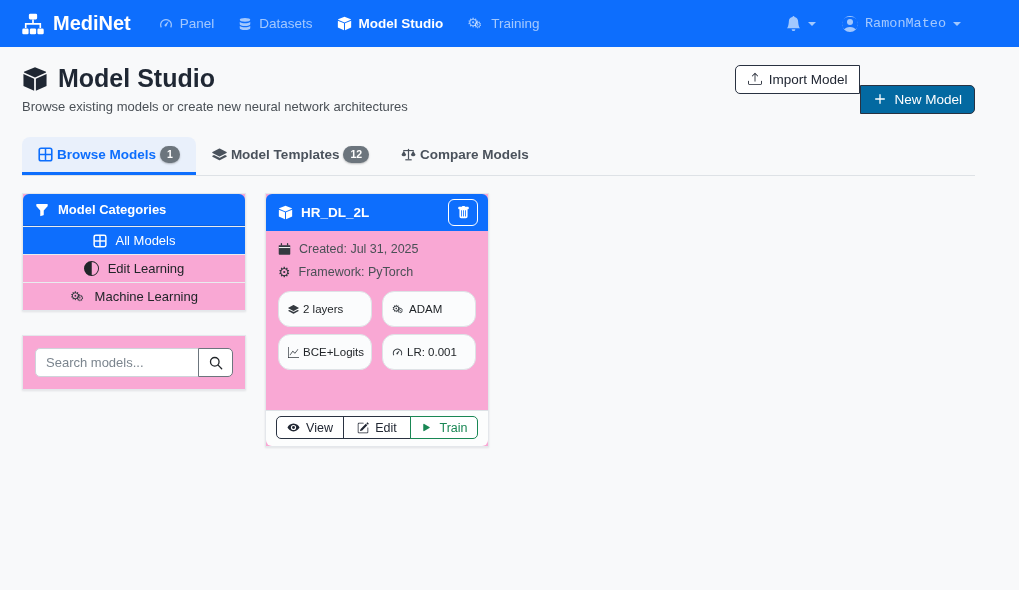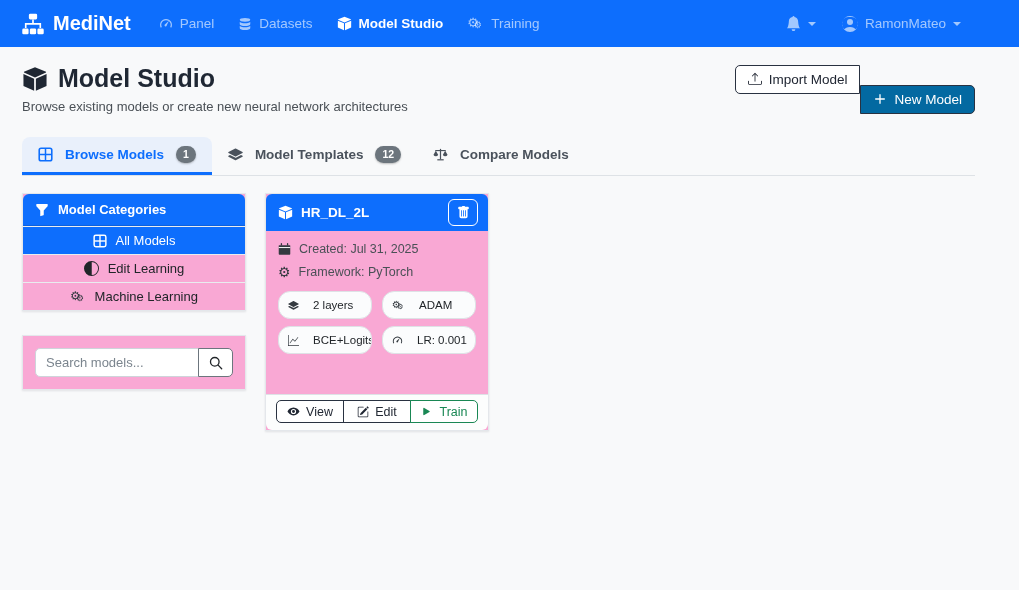--- a/index.html
+++ b/index.html
@@ -13,21 +13,21 @@
   
   .navbar { height:47px; background:#0d6efd; display:flex; align-items:center;
             padding:0 58px 0 22px; }
   .brand { display:flex; align-items:center; gap:9px; color:#fff;
            font-size:20px; font-weight:700; cursor:pointer; }
   .nav-links { display:flex; align-items:center; margin-left:16px; height:100%; }
   .nav-link { display:flex; align-items:center; gap:7px; padding:0 12px; height:100%;
               font-size:13.5px; color:rgba(255,255,255,.62); cursor:pointer; }
   .nav-link.active { color:#fff; font-weight:600; }
   .nav-right { margin-left:auto; display:flex; align-items:center; gap:26px;
-               color:rgba(255,255,255,.62); font-size:13.5px; }
+               color:rgba(255,255,255,.62); font-size:13.5px;font-family:Liberation Mono, monospace; }
   .nav-drop { display:flex; align-items:center; gap:7px; cursor:pointer; }
   .caret { width:0; height:0; border-left:4px solid transparent; border-right:4px solid transparent;
            border-top:4px solid rgba(255,255,255,.62); display:inline-block; }
 
   
   .gears { position:relative; display:inline-block; width:1.3em; height:1.1em;
            font-family:"DejaVu Sans",sans-serif; line-height:1; font-style:normal; }
   .gears .g1 { position:absolute; left:0; top:0; font-size:1em; }
   .gears .g2 { position:absolute; left:.68em; top:.42em; font-size:.72em; }
   .gear1 { font-family:"DejaVu Sans",sans-serif; font-style:normal; line-height:1; }
@@ -40,21 +40,21 @@
   .subtitle { margin-top:6px; font-size:13px; color:#4a5056; }
   .top-btns { display:flex; }
   .btn { display:inline-flex; align-items:center; gap:7px; height:29px; padding:0 12px;
          font-size:13.5px; background:#fff; border:1px solid #293241; color:#212733;
          cursor:pointer; font-family:inherit; }
   .btn-import { border-radius:5px 0 0 5px; }
   .btn-new { background:#0369a1; border-color:#293241; color:#fff; border-radius:0 5px 5px 0;margin-top:20px; }
 
   
   .tabs { display:flex; margin-top:23px; border-bottom:1px solid #dee2e6; }
-  .tab { display:flex; align-items:center; gap:12px; padding:0 16px; height:38px;
+  .tab { display:flex; align-items:center; gap:4px; padding:0 16px; height:38px;
          font-size:13.5px; font-weight:600; color:#4a525c; cursor:pointer;
          border-bottom:3px solid transparent; }
   .tab.active { color:#0d6efd; background:#e9f0fb; border-radius:8px 8px 0 0;
                 border-bottom-color:#0d6efd; }
   .tab-badge { background:#6c757d; color:#fff; font-size:10.5px; font-weight:700;
                padding:3px 7px; border-radius:9px; box-shadow:0 1px 2px rgba(0,0,0,.25);
                line-height:1; }
 
   
   .content { display:flex; gap:19px; margin-top:17px; align-items:flex-start; }
@@ -88,21 +88,21 @@
   .model-name { display:flex; align-items:flex-start; gap:8px; color:#fff;
                 font-size:13.5px; font-weight:700; }
   .trash-btn { width:30px; height:27px; background:transparent; border:1.5px solid #fff;
                border-radius:6px; display:flex; align-items:center; justify-content:center;
                color:#fff; cursor:pointer; }
   .model-body { padding:11px 12px 0; }
   .info-line { display:flex; align-items:center; gap:8px; font-size:12.5px; color:#4a5056;
                margin-bottom:9px; }
   .info-line .ic, .info-line .gear1 { color:#343a40; }
   .badges { display:grid; grid-template-columns:1fr 1fr; gap:7px 10px; margin-top:12px; }
-  .pill { display:flex; align-items:center; gap:14px; height:28px; padding:0 9px;
+  .pill { display:flex; align-items:center; gap:4px; height:36px; padding:0 9px;
           background:#fbfcfd; border:1px solid #dee2e6; border-radius:12px;
           font-size:11.5px; color:#212529; white-space:nowrap; overflow:hidden; }
   .pill .ic, .pill .gears { color:#343a40; flex:none; }
   .model-spacer { height:40px; }
   .model-footer { border-top:1px solid #dee2e6; background:#fcfdfd; padding:5px 10px 7px;
                   border-radius:0 0 6px 6px; }
   .action-group { display:flex; }
   .action-btn { flex:1; height:23px; display:flex; align-items:center; justify-content:center;
                 gap:6px; background:#fff; border:1px solid #293241; color:#212733;
                 font-size:12.5px; font-family:inherit; cursor:pointer; }

